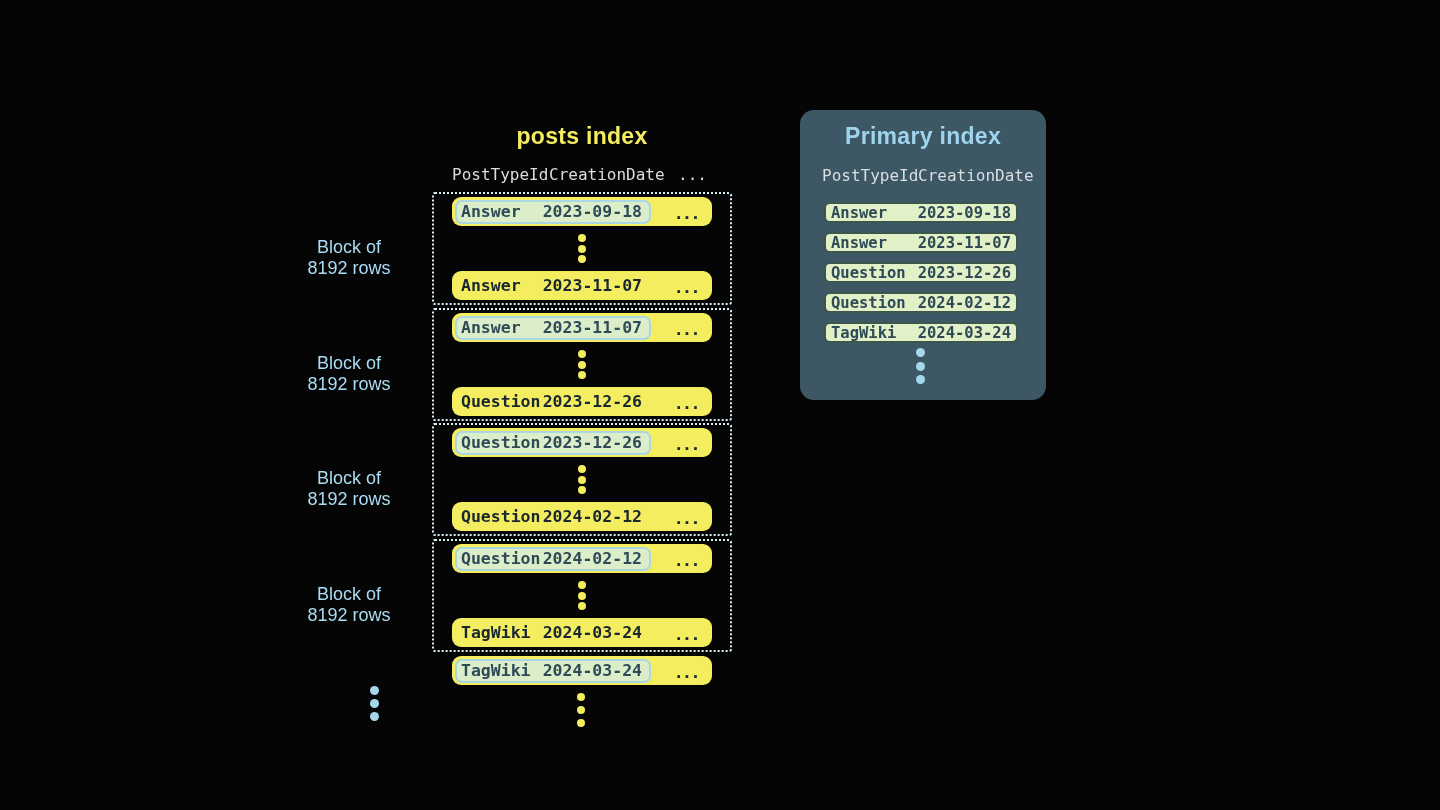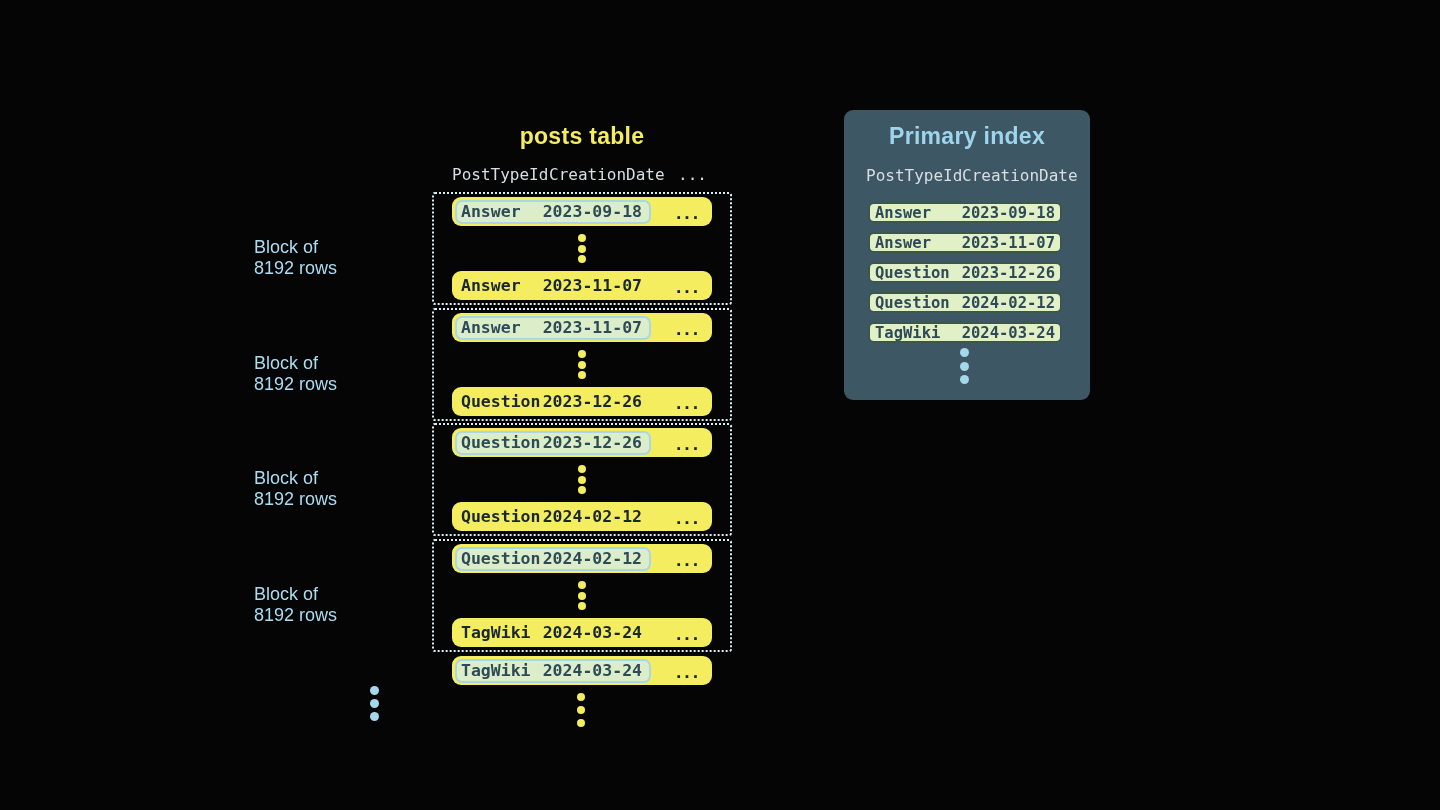--- a/index.html
+++ b/index.html
@@ -22,44 +22,44 @@
         display:flex;align-items:center;justify-content:space-between;
         padding:0 9px 0 6px;font-size:16.5px;font-weight:bold;}
   .trow.first .cells{background:var(--pill-bg,#dcedca);
         border:2px solid var(--pill-border,#a9d7e5);border-radius:7px;
         color:var(--slate-text,#2e4a57);padding:0 7px 0 4px;}
   .trow.last .cells{color:var(--dark-text,#192730);}
   .more{position:absolute;right:13px;bottom:3px;font-size:16.5px;font-weight:bold;
         letter-spacing:-1.5px;color:var(--dark-text,#192730);}
   .vdots i{display:block;width:8px;height:8px;border-radius:50%;
            background:var(--yellow,#f4ed60);margin:2.5px auto;}
-  .block-label{position:absolute;left:254px;width:170px;text-align:left;
+  .block-label{position:absolute;left:264px;width:170px;text-align:center;
            font-size:18px;line-height:21px;color:var(--blue,#aadcf2);font-weight:500;}
   .free-dot{position:absolute;border-radius:50%;}
   .free-dot.y{width:8px;height:8px;background:var(--yellow,#f4ed60);}
   .free-dot.b{width:9px;height:9px;background:var(--blue-dot,#a5d8ea);}
 
   
   .panel{position:absolute;left:800px;top:110px;width:246px;height:290px;
-         background:var(--panel-bg,#3d5765);border-radius:9px;margin-left:44px;}
+         background:var(--panel-bg,#3d5765);border-radius:14px;}
   .panel-title{position:absolute;left:0;top:13px;width:100%;text-align:center;
          font-size:23px;font-weight:600;color:var(--panel-title,#9fd4ed);letter-spacing:.3px;}
   .panel .col-head{top:57px;}
   .irow{position:absolute;left:24px;width:194px;height:21px;box-sizing:border-box;
         background:var(--index-row-bg,#e1f0c6);border:2px solid var(--index-row-border,#3b564d);
         border-radius:6px;display:flex;align-items:center;justify-content:space-between;
         padding:0 5px;font-size:15.5px;font-weight:bold;color:var(--slate-text,#2e4a57);}
   .panel .free-dot.b{left:116px;}
 </style>
 </head>
 <body>
 
 <div class="stage">
 
-  <div class="pt-title">posts table</div>
+  <div class="pt-title">posts index</div>
 
   <span class="col-head mono" style="left:452px">PostTypeId</span>
   <span class="col-head mono" style="left:549px">CreationDate</span>
   <span class="col-head mono" style="left:678px">...</span>
 
   <div class="block-label" style="top:237px">
     <div>Block of</div>
     <div>8192 rows</div>
   </div>
   <div class="block-label" style="top:353px">

